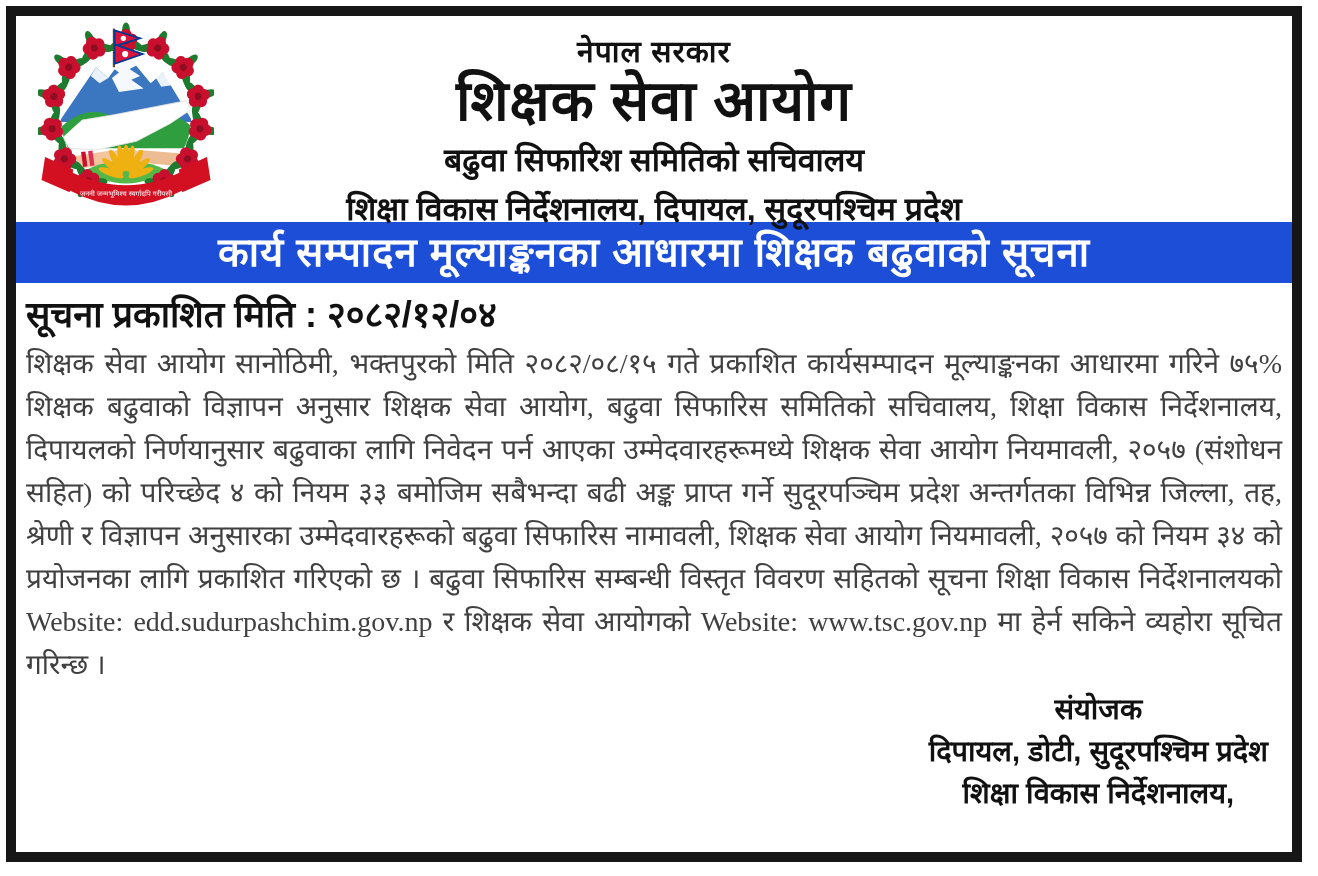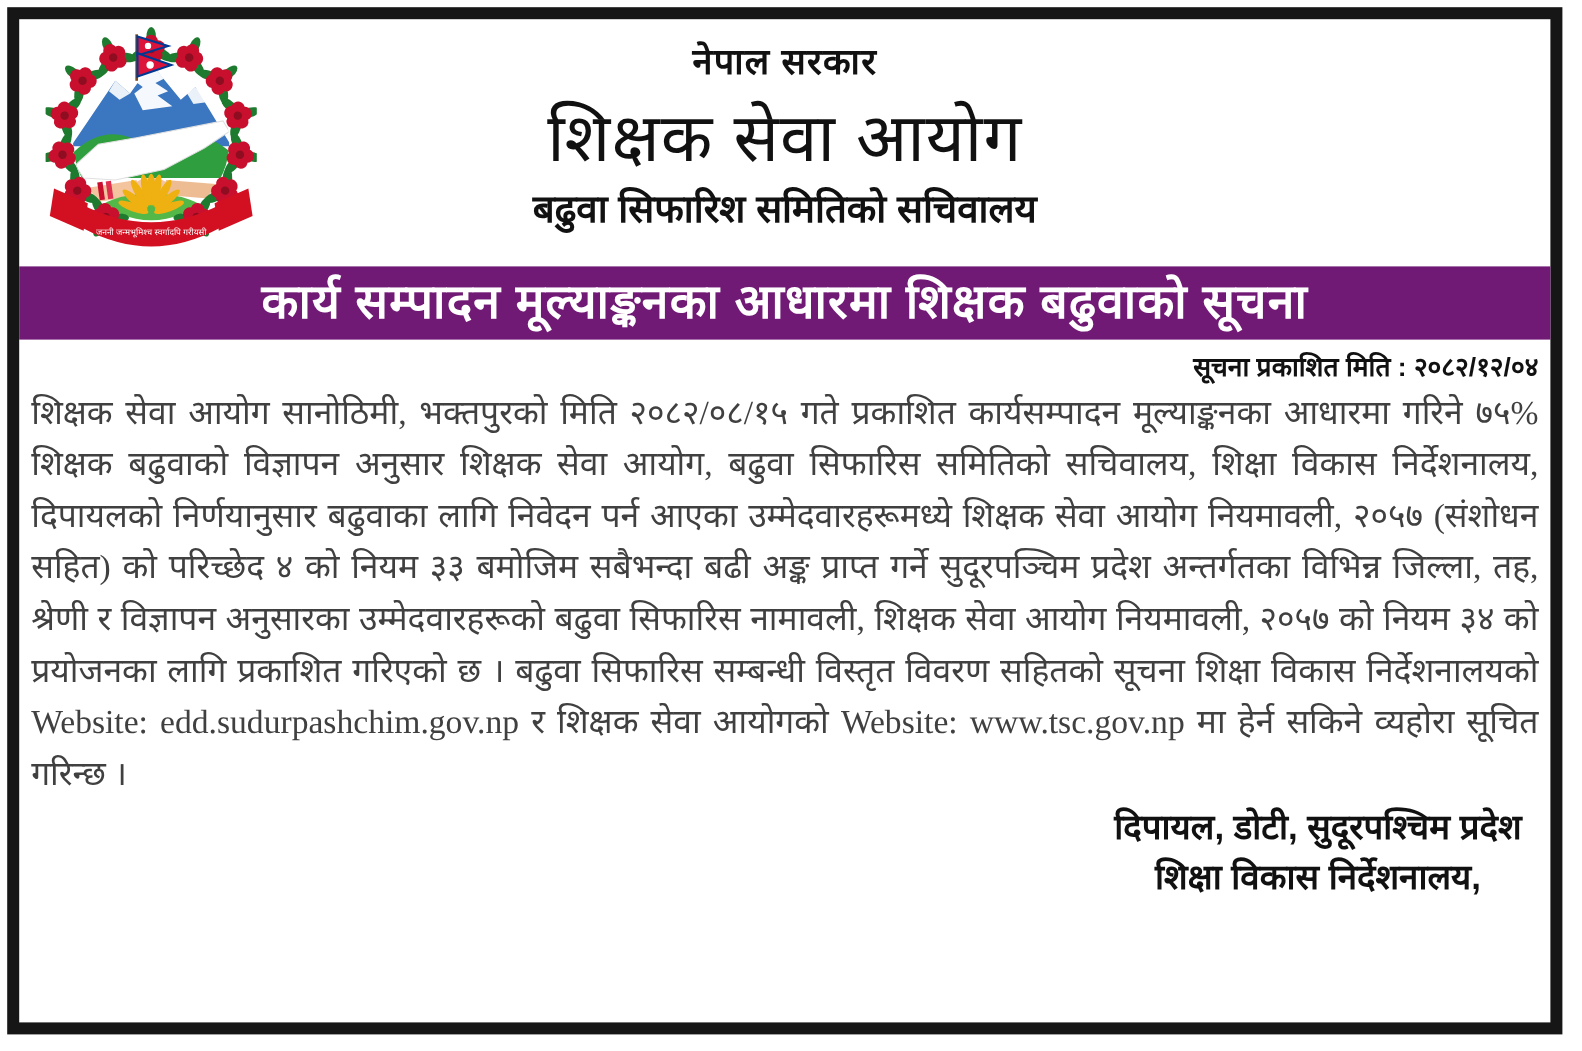--- a/index.html
+++ b/index.html
@@ -41,61 +41,61 @@
     font-family: "Liberation Sans", sans-serif;
     color: #111111;
   }
   .hdr-gov {
     margin-top: 14px;
     font-size: 30px;
     font-weight: 700;
     letter-spacing: 1px;
   }
   .hdr-commission {
-    margin-top: 16px;
+    margin-top: 2px;
     font-size: 56px;
-    font-weight: 400;
+    font-weight: 700;
     letter-spacing: 1px;
     line-height: 1.0;
   }
   .hdr-secretariat {
     margin-top: 8px;
     font-size: 32px;
     font-weight: 700;
     text-align: center;
   }
   .hdr-directorate {
     margin-top: 6px;
     font-size: 32px;
     font-weight: 700;
   }
   
   .banner {
     height: 61px;
-    background: #701a75;
+    background: #1d4ed8;
     color: #ffffff;
     font-family: "Liberation Sans", sans-serif;
     font-weight: 800;
     font-size: 40px;
     text-align: center;
     line-height: 61px;
     letter-spacing: 1px;
     white-space: nowrap;
   }
   
   .notice-main {
     position: relative;
     padding: 4px 10px 0 10px;
     color: #111111;
   }
   .date-line {
-    text-align: right;
-    font-family: "Liberation Sans", sans-serif;
-    font-weight: 700;
-    font-size: 22px;
+    text-align: left;
+    font-family: "Liberation Sans", sans-serif;
+    font-weight: 700;
+    font-size: 36px;
     margin: 2px 0 4px 0;
   }
   .body-text {
     margin: 0;
     font-size: 28px;
     line-height: 43px;
     text-align: justify;
     text-justify: inter-word;
     color: #404040;
   }
@@ -201,29 +201,31 @@
             <path d="M32,166 Q100,202 168,166 L164,190 Q100,224 36,190 Z" fill="#d31021"></path>
             <text x="100" y="196" text-anchor="middle" font-size="8" fill="#ffffff" font-family="Liberation Sans, sans-serif">जननी जन्मभूमिश्च स्वर्गादपि गरीयसी</text>
           </g>
         </svg>
       </div>
 
       <div class="header-text">
         <div class="hdr-gov">नेपाल सरकार</div>
         <div class="hdr-commission">शिक्षक सेवा आयोग</div>
         <div class="hdr-secretariat">बढुवा सिफारिश समितिको सचिवालय</div>
+        <div class="hdr-directorate">शिक्षा विकास निर्देशनालय, दिपायल, सुदूरपश्चिम प्रदेश</div>
       </div>
     </div>
 
     <div class="banner">कार्य सम्पादन मूल्याङ्कनका आधारमा शिक्षक बढुवाको सूचना</div>
 
     <div class="notice-main">
       <div class="date-line">सूचना प्रकाशित मिति : २०८२/१२/०४</div>
       <p class="body-text">शिक्षक सेवा आयोग सानोठिमी, भक्तपुरको मिति २०८२/०८/१५ गते प्रकाशित कार्यसम्पादन मूल्याङ्कनका आधारमा गरिने ७५% शिक्षक बढुवाको विज्ञापन अनुसार शिक्षक सेवा आयोग, बढुवा सिफारिस समितिको सचिवालय, शिक्षा विकास निर्देशनालय, दिपायलको निर्णयानुसार बढुवाका लागि निवेदन पर्न आएका उम्मेदवारहरूमध्ये शिक्षक सेवा आयोग नियमावली, २०५७ (संशोधन सहित) को परिच्छेद ४ को नियम ३३ बमोजिम सबैभन्दा बढी अङ्क प्राप्त गर्ने सुदूरपञ्चिम प्रदेश अन्तर्गतका विभिन्न जिल्ला, तह, श्रेणी र विज्ञापन अनुसारका उम्मेदवारहरूको बढुवा सिफारिस नामावली, शिक्षक सेवा आयोग नियमावली, २०५७ को नियम ३४ को प्रयोजनका लागि प्रकाशित गरिएको छ । बढुवा सिफारिस सम्बन्धी विस्तृत विवरण सहितको सूचना शिक्षा विकास निर्देशनालयको Website: edd.sudurpashchim.gov.np र शिक्षक सेवा आयोगको Website: www.tsc.gov.np मा हेर्न सकिने व्यहोरा सूचित गरिन्छ ।</p>
 
       <div class="signature">
+        <div>संयोजक</div>
         <div>दिपायल, डोटी, सुदूरपश्चिम प्रदेश</div>
         <div>शिक्षा विकास निर्देशनालय,</div>
       </div>
     </div>
 
   </div>
 </div>
 
 </body></html>

